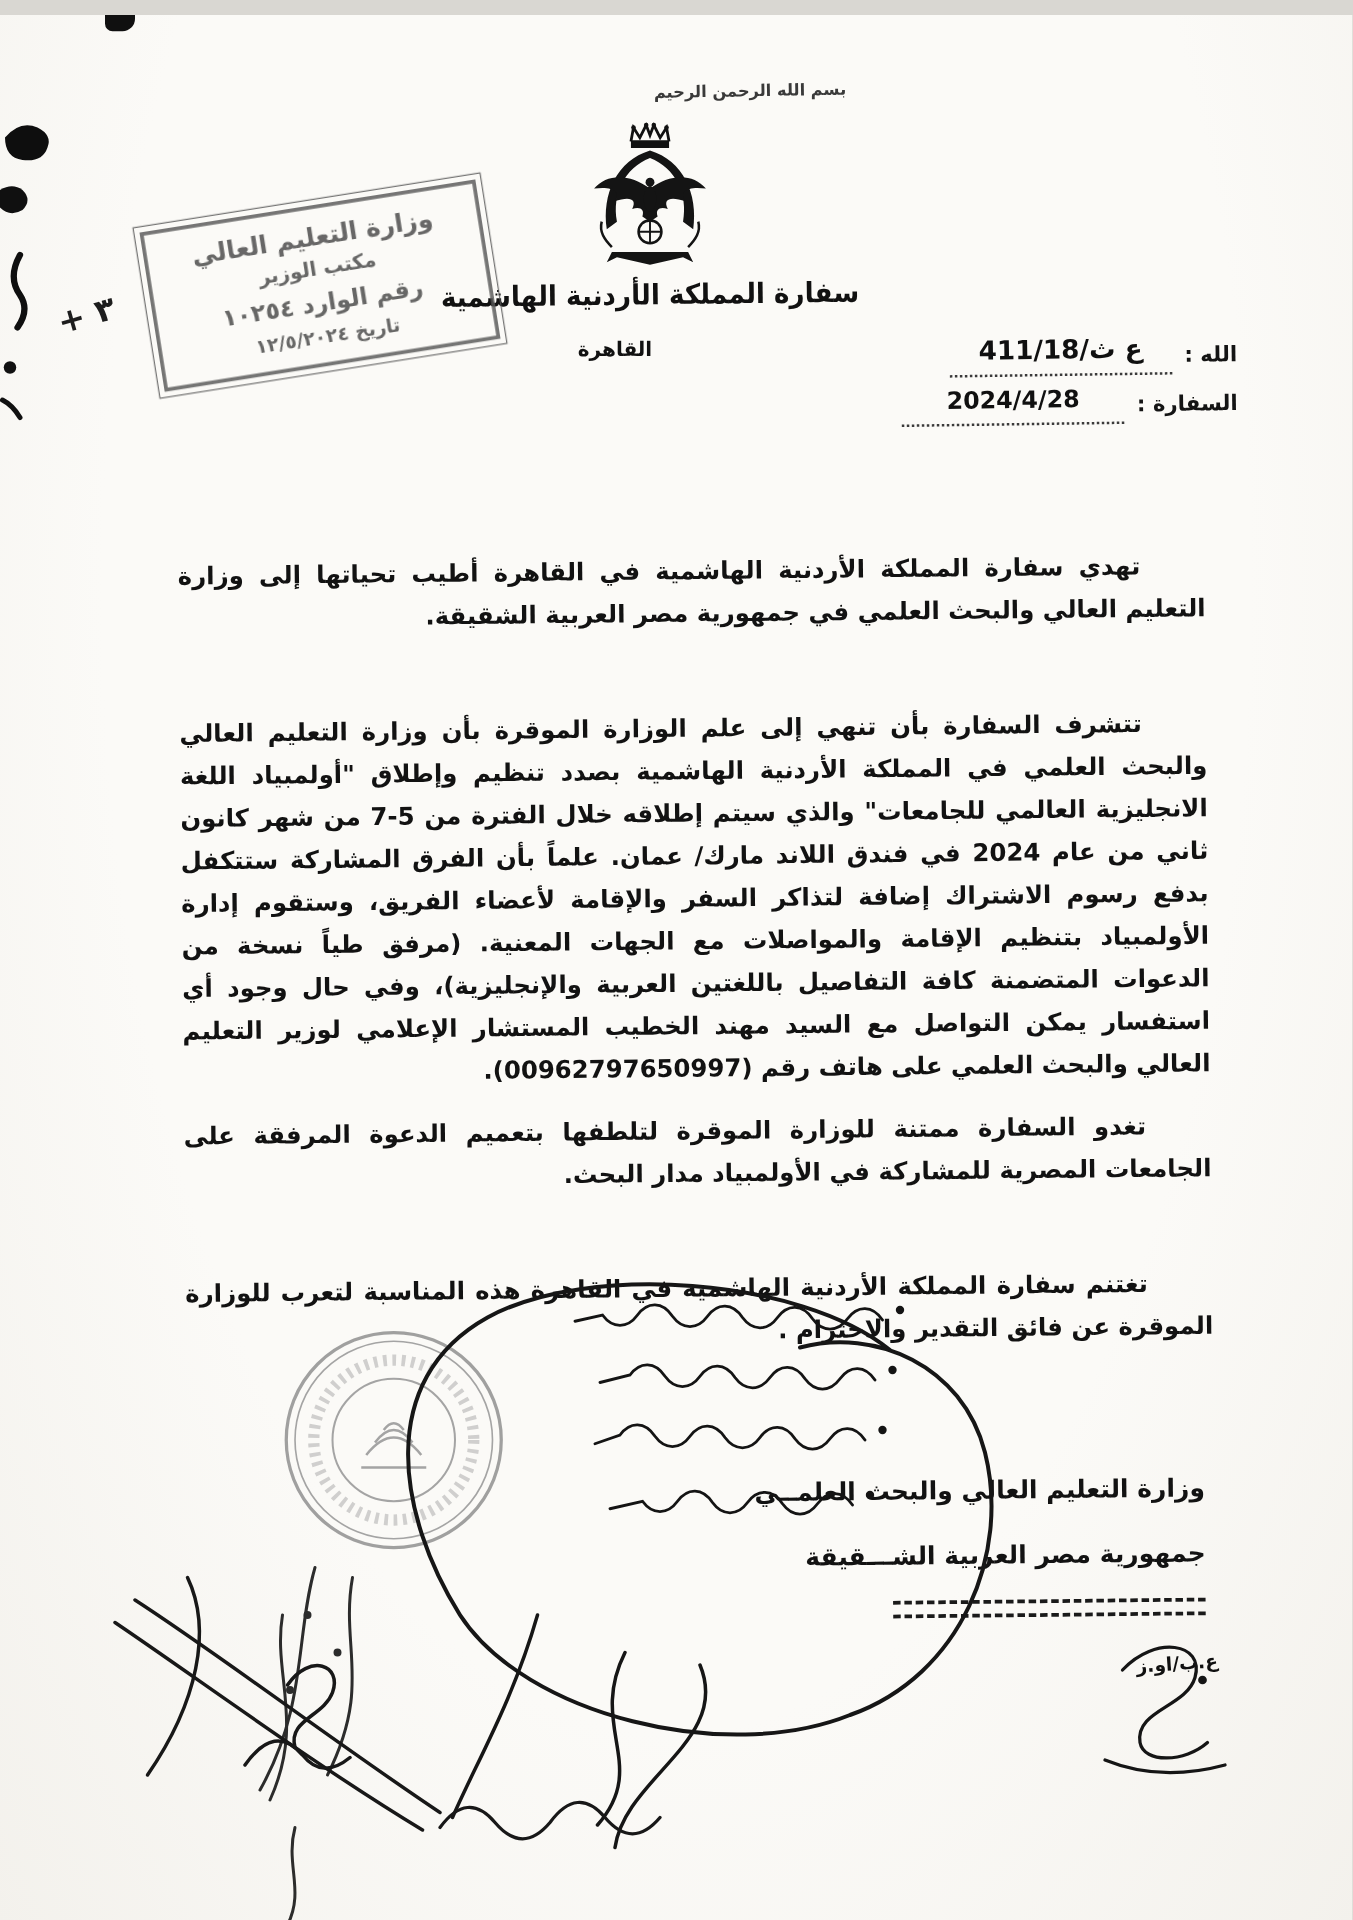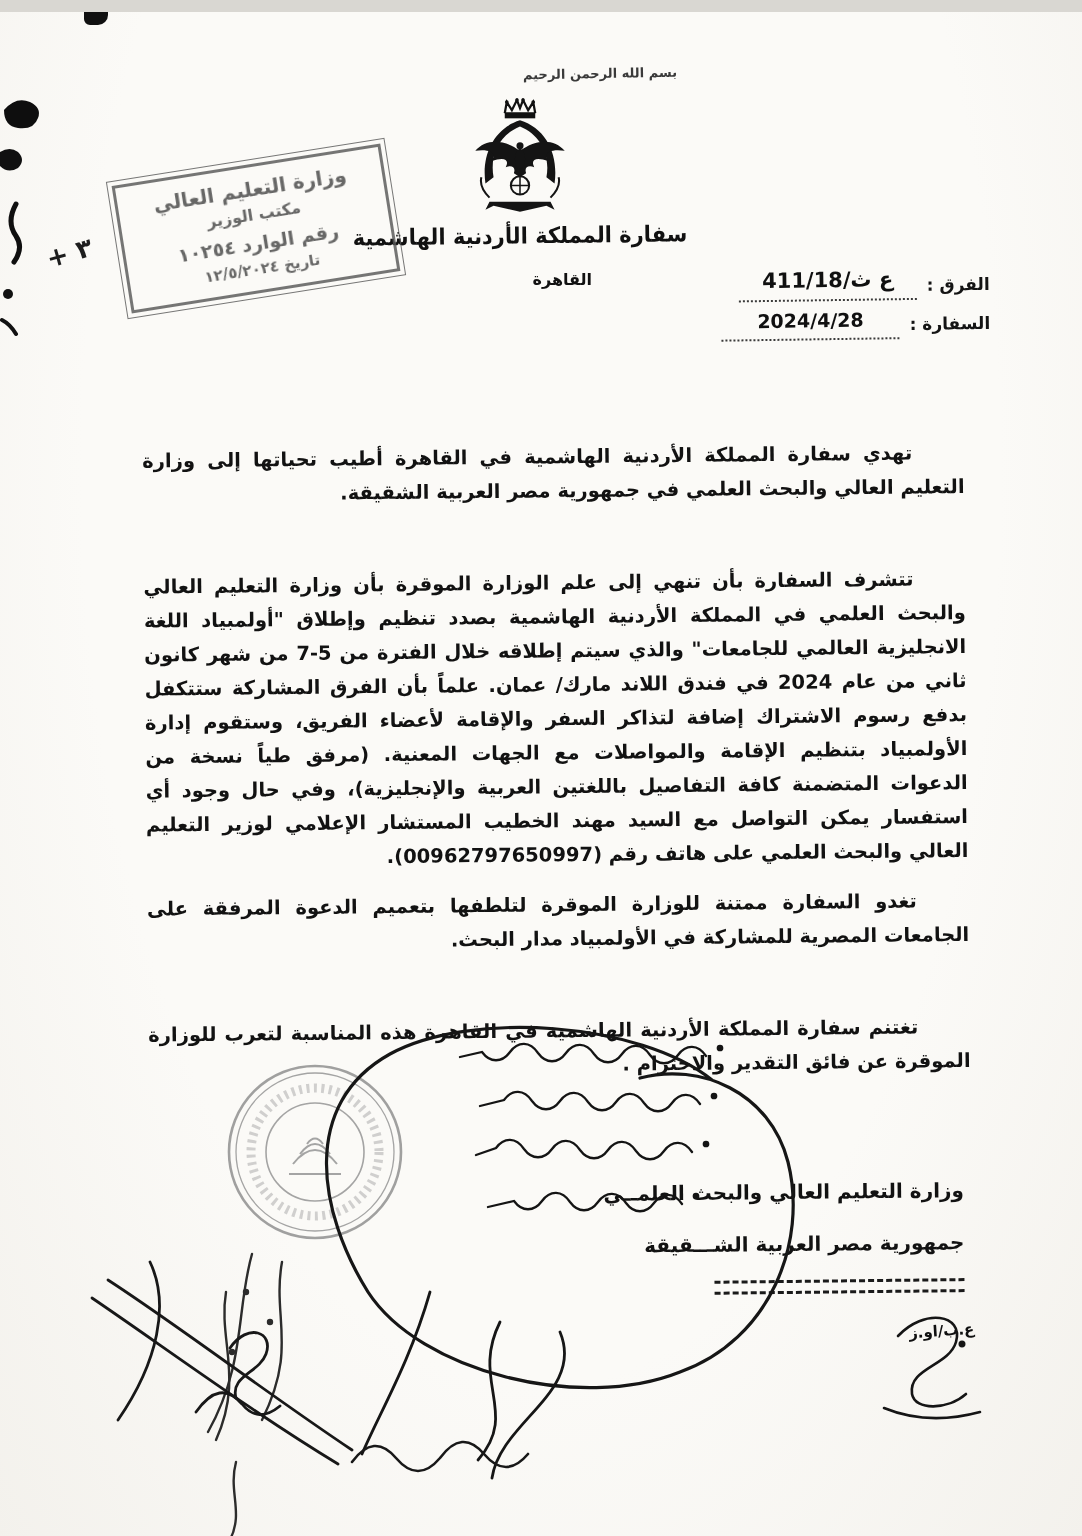--- a/index.html
+++ b/index.html
@@ -10,21 +10,21 @@
     overflow:hidden;
     font-family:"DejaVu Sans", sans-serif;
     color:#161616;
   }
   
   .bismillah{position:absolute;top:54px;left:440px;width:320px;text-align:center;
     font-size:13px;font-weight:700;color:#3a3a3a;letter-spacing:.5px;transform:rotate(-1deg);}
   .emblem{position:absolute;top:86px;left:458px;}
   .embassy-name{position:absolute;top:212px;left:320px;width:400px;text-align:center;
     font-size:21px;font-weight:700;color:#111;transform:scaleY(1.06) rotate(-.7deg);letter-spacing:.5px;}
-  .city{position:absolute;top:258px;left:392px;width:200px;text-align:right;
+  .city{position:absolute;top:258px;left:392px;width:200px;text-align:center;
     font-size:16px;font-weight:700;color:#111;}
   
   .ref-block{position:absolute;top:256px;right:92px;width:300px;direction:rtl;transform:rotate(-.8deg);}
   .ref-row{display:flex;align-items:flex-end;gap:10px;margin-bottom:8px;}
   .ref-label{font-size:17px;font-weight:700;padding-bottom:5px;white-space:nowrap;color:#141414;}
   .ref-value{width:178px;text-align:center;border-bottom:2.5px dotted #3a3a3a;
     padding-bottom:7px;font-weight:700;color:#101010;}
   .ref-code{font-size:21px;}
   .ref-date{font-size:19px;}
   
@@ -100,21 +100,21 @@
   <div class="received-stamp">
     <div class="stamp-l1">وزارة التعليم العالي</div>
     <div class="stamp-l2">مكتب الوزير</div>
     <div class="stamp-l3">رقم الوارد ١٠٢٥٤</div>
     <div class="stamp-l4">تاريخ ١٢/٥/٢٠٢٤</div>
   </div>
   <div class="margin-note">٣ +</div>
 
   <div class="ref-block">
     <div class="ref-row">
-      <span class="ref-label">الفرق :</span>
+      <span class="ref-label">الله :</span>
       <span class="ref-value ref-code">ع ث/411/18</span>
     </div>
     <div class="ref-row">
       <span class="ref-label">السفارة :</span>
       <span class="ref-value ref-date">2024/4/28</span>
     </div>
   </div>
 
   <div class="body-block">
     <p class="para p1">تهدي سفارة المملكة الأردنية الهاشمية في القاهرة أطيب تحياتها إلى وزارة التعليم العالي والبحث العلمي في جمهورية مصر العربية الشقيقة.</p>

